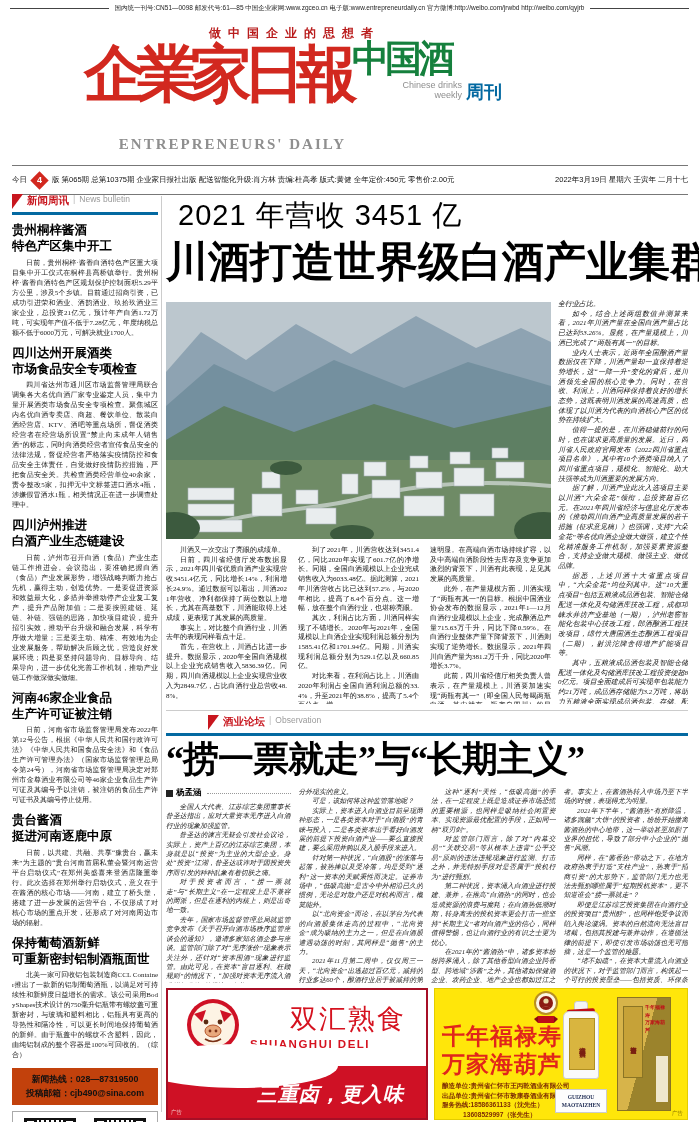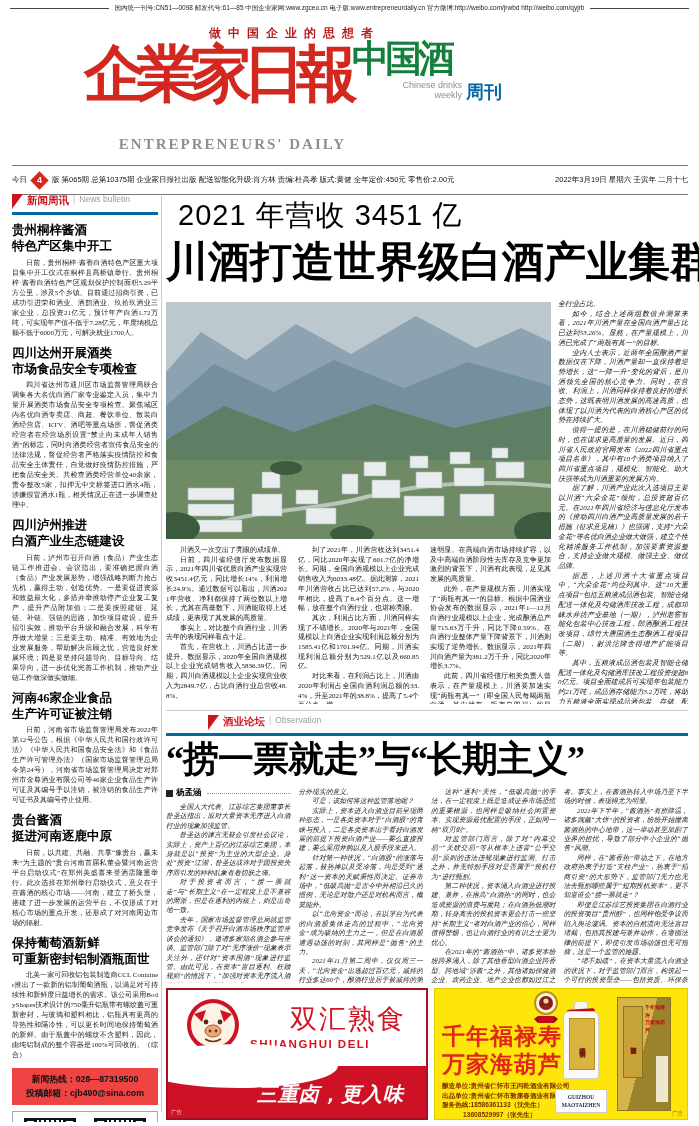--- a/index.html
+++ b/index.html
@@ -42,21 +42,21 @@
   .sidebar { position:absolute; left:12px; top:194px; width:146px; height:928px; overflow:hidden; }
   .sec-head { display:flex; align-items:flex-start; gap:4px; padding-bottom:3px; border-bottom:3px solid #0369a1; }
   .flag { width:0; height:0; border-top:15px solid #c8161e; border-right:11px solid transparent; }
   .sec-head .cnl { color:#c8161e; font-weight:bold; font-size:10.5px; }
   .sec-head .enl { color:#9a9a9a; font-size:8.5px; }
   .sec-head .bar { color:#bbb; font-size:9px; }
   .s-art h3 { font-family:"Liberation Serif",serif; font-size:12.5px; font-weight:bold; color:#000;
               line-height:1.3; margin:7px 0 3px; white-space:pre-line; }
   .s-art p { font-family:"Liberation Serif",serif; font-size:7px; line-height:10px; color:#222;
              text-align:justify; text-indent:2em; word-break:break-all; }
-  .hotline { background:#ef4444; margin-top:8px; padding:5px 3px; text-align:center;
+  .hotline { background:#c2410c; margin-top:8px; padding:5px 3px; text-align:center;
              font-weight:bold; font-size:8.8px; line-height:1.55; color:#111; }
   .qrbox { border:1px solid #aaa; margin-top:6px; padding:6px 2px 4px; display:flex; justify-content:space-around; }
   .qr-item { width:66px; text-align:center; }
   .qr { width:52px; height:52px; margin:0 auto 2px; position:relative; background:#fff;
         background-image: repeating-linear-gradient(0deg,#111 0 2px,transparent 2px 5px),
                           repeating-linear-gradient(90deg,#111 0 2px,#fff 2px 5px); }
   .qr i { position:absolute; width:13px; height:13px; border:3px solid #111; background:#fff; }
   .qr i:before { content:""; position:absolute; left:2px; top:2px; width:3px; height:3px; background:#111; }
   .qr .f1{left:0;top:0;} .qr .f2{right:0;top:0;}
   

